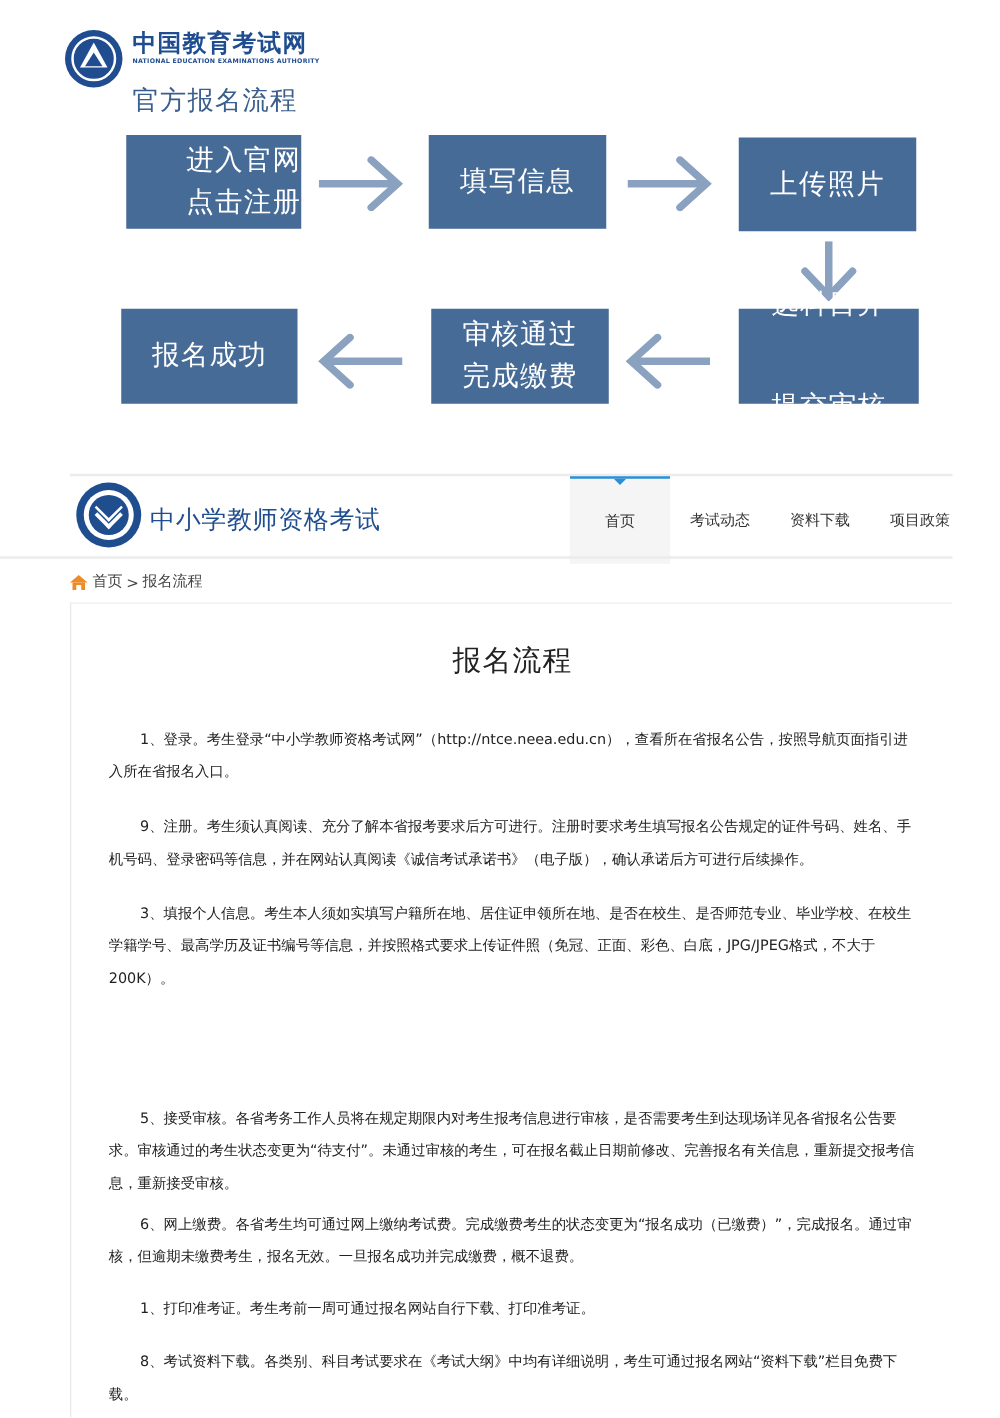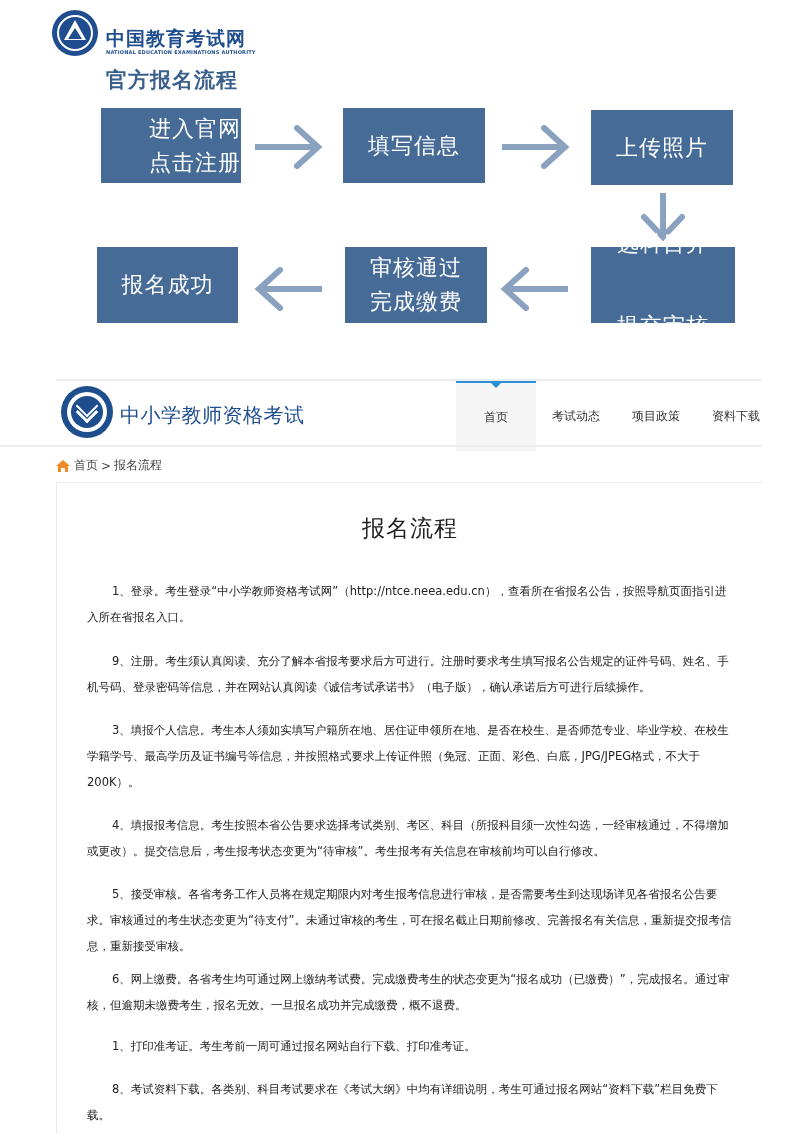--- a/index.html
+++ b/index.html
@@ -1,31 +1,31 @@
 <!DOCTYPE html>
 <html><head>
 <meta charset="utf-8">
 <style>
   * { box-sizing: border-box; margin: 0; padding: 0; }
   html, body { width: 800px; height: 1134px; background: #ffffff; overflow: hidden; }
   body { font-family: "DejaVu Sans", "Liberation Sans", sans-serif; color: #222; position: relative; }
 
   
-  .neea-logo { position: absolute; left: 52px; top: 10px; display: flex; align-items: flex-end; }
+  .neea-logo { position: absolute; left: 52px; top: 24px; display: flex; align-items: flex-start; }
   .neea-emblem { width: 46px; height: 46px; border-radius: 50%; background: #1f4d8f; position: relative; }
   .neea-emblem .ring { position: absolute; inset: 5px; border-radius: 50%; border: 2px solid #ffffff; }
   .neea-emblem .tri { position: absolute; left: 12px; top: 10px; width: 0; height: 0;
     border-left: 11px solid transparent; border-right: 11px solid transparent; border-bottom: 20px solid #ffffff; }
   .neea-emblem .tri-in { position: absolute; left: 16px; top: 18px; width: 0; height: 0;
     border-left: 7px solid transparent; border-right: 7px solid transparent; border-bottom: 11px solid #1f4d8f; }
   .neea-text { margin-left: 8px; }
   .neea-cn { font-size: 19px; font-weight: bold; color: #1f4d8f; letter-spacing: 1px; line-height: 22px; }
   .neea-en { font-size: 5px; font-weight: bold; color: #1f4d8f; letter-spacing: 0.2px; line-height: 7px; }
 
-  .flow-title { position: absolute; left: 106px; top: 66px; font-size: 21px; color: #3a5f8c; letter-spacing: 1px; font-weight: bold; }
+  .flow-title { position: absolute; left: 106px; top: 66px; font-size: 21px; color: #3a5f8c; letter-spacing: 1px; }
 
   .step-box { position: absolute; background: #466b96; color: #ffffff; font-size: 22px; line-height: 34px;
     display: flex; flex-direction: column; align-items: center; justify-content: center; text-align: center; letter-spacing: 1px; }
   .arrow { position: absolute; }
 
   
   .site { position: absolute; left: 0; top: 372px; width: 800px; height: 762px; }
   .site-topline { position: absolute; left: 56px; top: 7px; width: 706px; height: 2px; background: #ececec; }
   .site-header { position: absolute; left: 56px; top: 9px; width: 706px; height: 70px; }
   .site-logo { position: absolute; left: 5px; top: 5px; width: 52px; height: 52px; border-radius: 50%;
@@ -133,24 +133,24 @@
     <div class="site-name">中小学教师资格考试</div>
     <div class="nav">
       <div class="nav-item active">
         <span class="caret"></span>
         <span>首页</span>
       </div>
       <div class="nav-item">
         <span>考试动态</span>
       </div>
       <div class="nav-item">
-        <span>项目政策</span>
+        <span>资料下载</span>
       </div>
       <div class="nav-item">
-        <span>资料下载</span>
+        <span>项目政策</span>
       </div>
     </div>
   </div>
   <div class="site-hline"></div>
 
   <div class="breadcrumb">
     <span class="home-icon">
       <span class="roof"></span>
         <span class="base"></span>
         <span class="door"></span>
@@ -158,19 +158,18 @@
     <span>首页</span>
     <span class="bc-sep">&gt;</span>
     <span>报名流程</span>
   </div>
 
   <div class="content-panel">
     <div class="article-title">报名流程</div>
     <p class="para" style="top:95px;">1、登录。考生登录“中小学教师资格考试网”（http://ntce.neea.edu.cn），查看所在省报名公告，按照导航页面指引进入所在省报名入口。</p>
     <p class="para" style="top:165px;">9、注册。考生须认真阅读、充分了解本省报考要求后方可进行。注册时要求考生填写报名公告规定的证件号码、姓名、手机号码、登录密码等信息，并在网站认真阅读《诚信考试承诺书》（电子版），确认承诺后方可进行后续操作。</p>
     <p class="para" style="top:234px;">3、填报个人信息。考生本人须如实填写户籍所在地、居住证申领所在地、是否在校生、是否师范专业、毕业学校、在校生学籍学号、最高学历及证书编号等信息，并按照格式要求上传证件照（免冠、正面、彩色、白底，JPG/JPEG格式，不大于200K）。</p>
-    <p class="para" style="top:329px;">4、填报报考信息。考生按照本省公告要求选择考试类别、考区、科目（所报科目须一次性勾选，一经审核通过，不得增加或更改）。提交信息后，考生报考状态变更为“待审核”。考生报考有关信息在审核前均可以自行修改。</p>
     <p class="para" style="top:398px;">5、接受审核。各省考务工作人员将在规定期限内对考生报考信息进行审核，是否需要考生到达现场详见各省报名公告要求。审核通过的考生状态变更为“待支付”。未通过审核的考生，可在报名截止日期前修改、完善报名有关信息，重新提交报考信息，重新接受审核。</p>
     <p class="para" style="top:483px;">6、网上缴费。各省考生均可通过网上缴纳考试费。完成缴费考生的状态变更为“报名成功（已缴费）”，完成报名。通过审核，但逾期未缴费考生，报名无效。一旦报名成功并完成缴费，概不退费。</p>
     <p class="para" style="top:550px;">1、打印准考证。考生考前一周可通过报名网站自行下载、打印准考证。</p>
     <p class="para" style="top:593px;">8、考试资料下载。各类别、科目考试要求在《考试大纲》中均有详细说明，考生可通过报名网站“资料下载”栏目免费下载。</p>
   </div>
 </div>
 
 </body></html>

